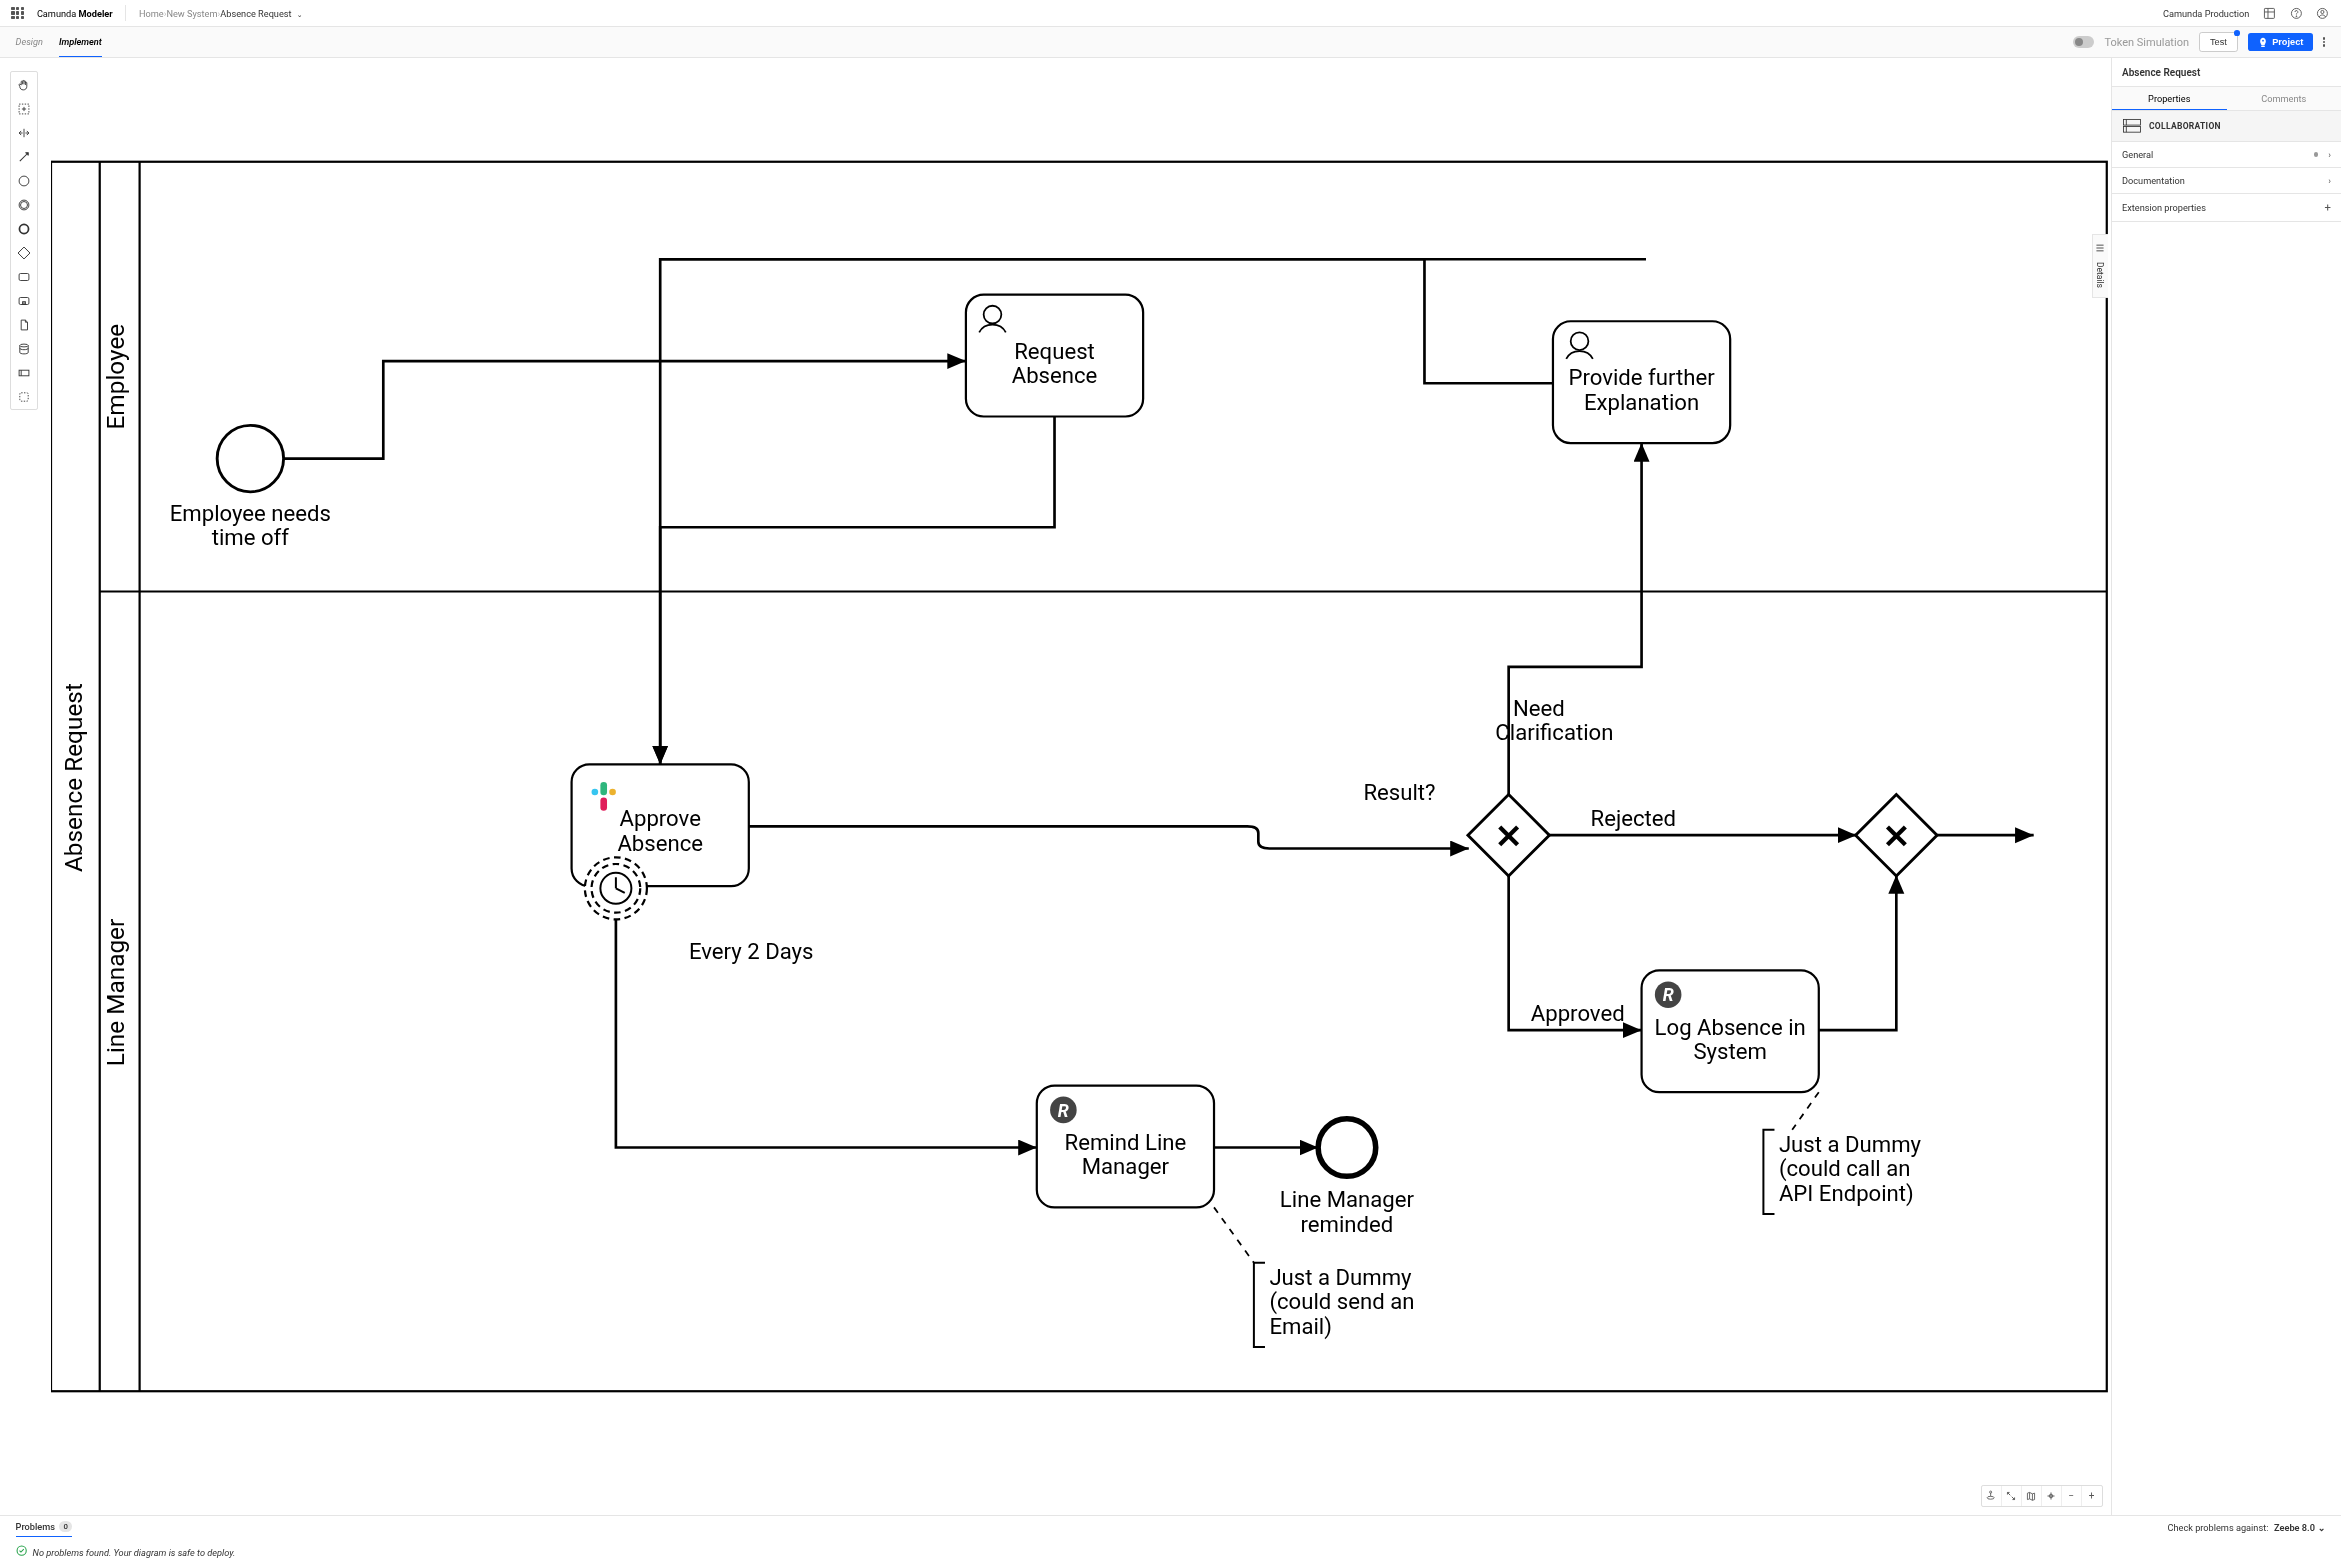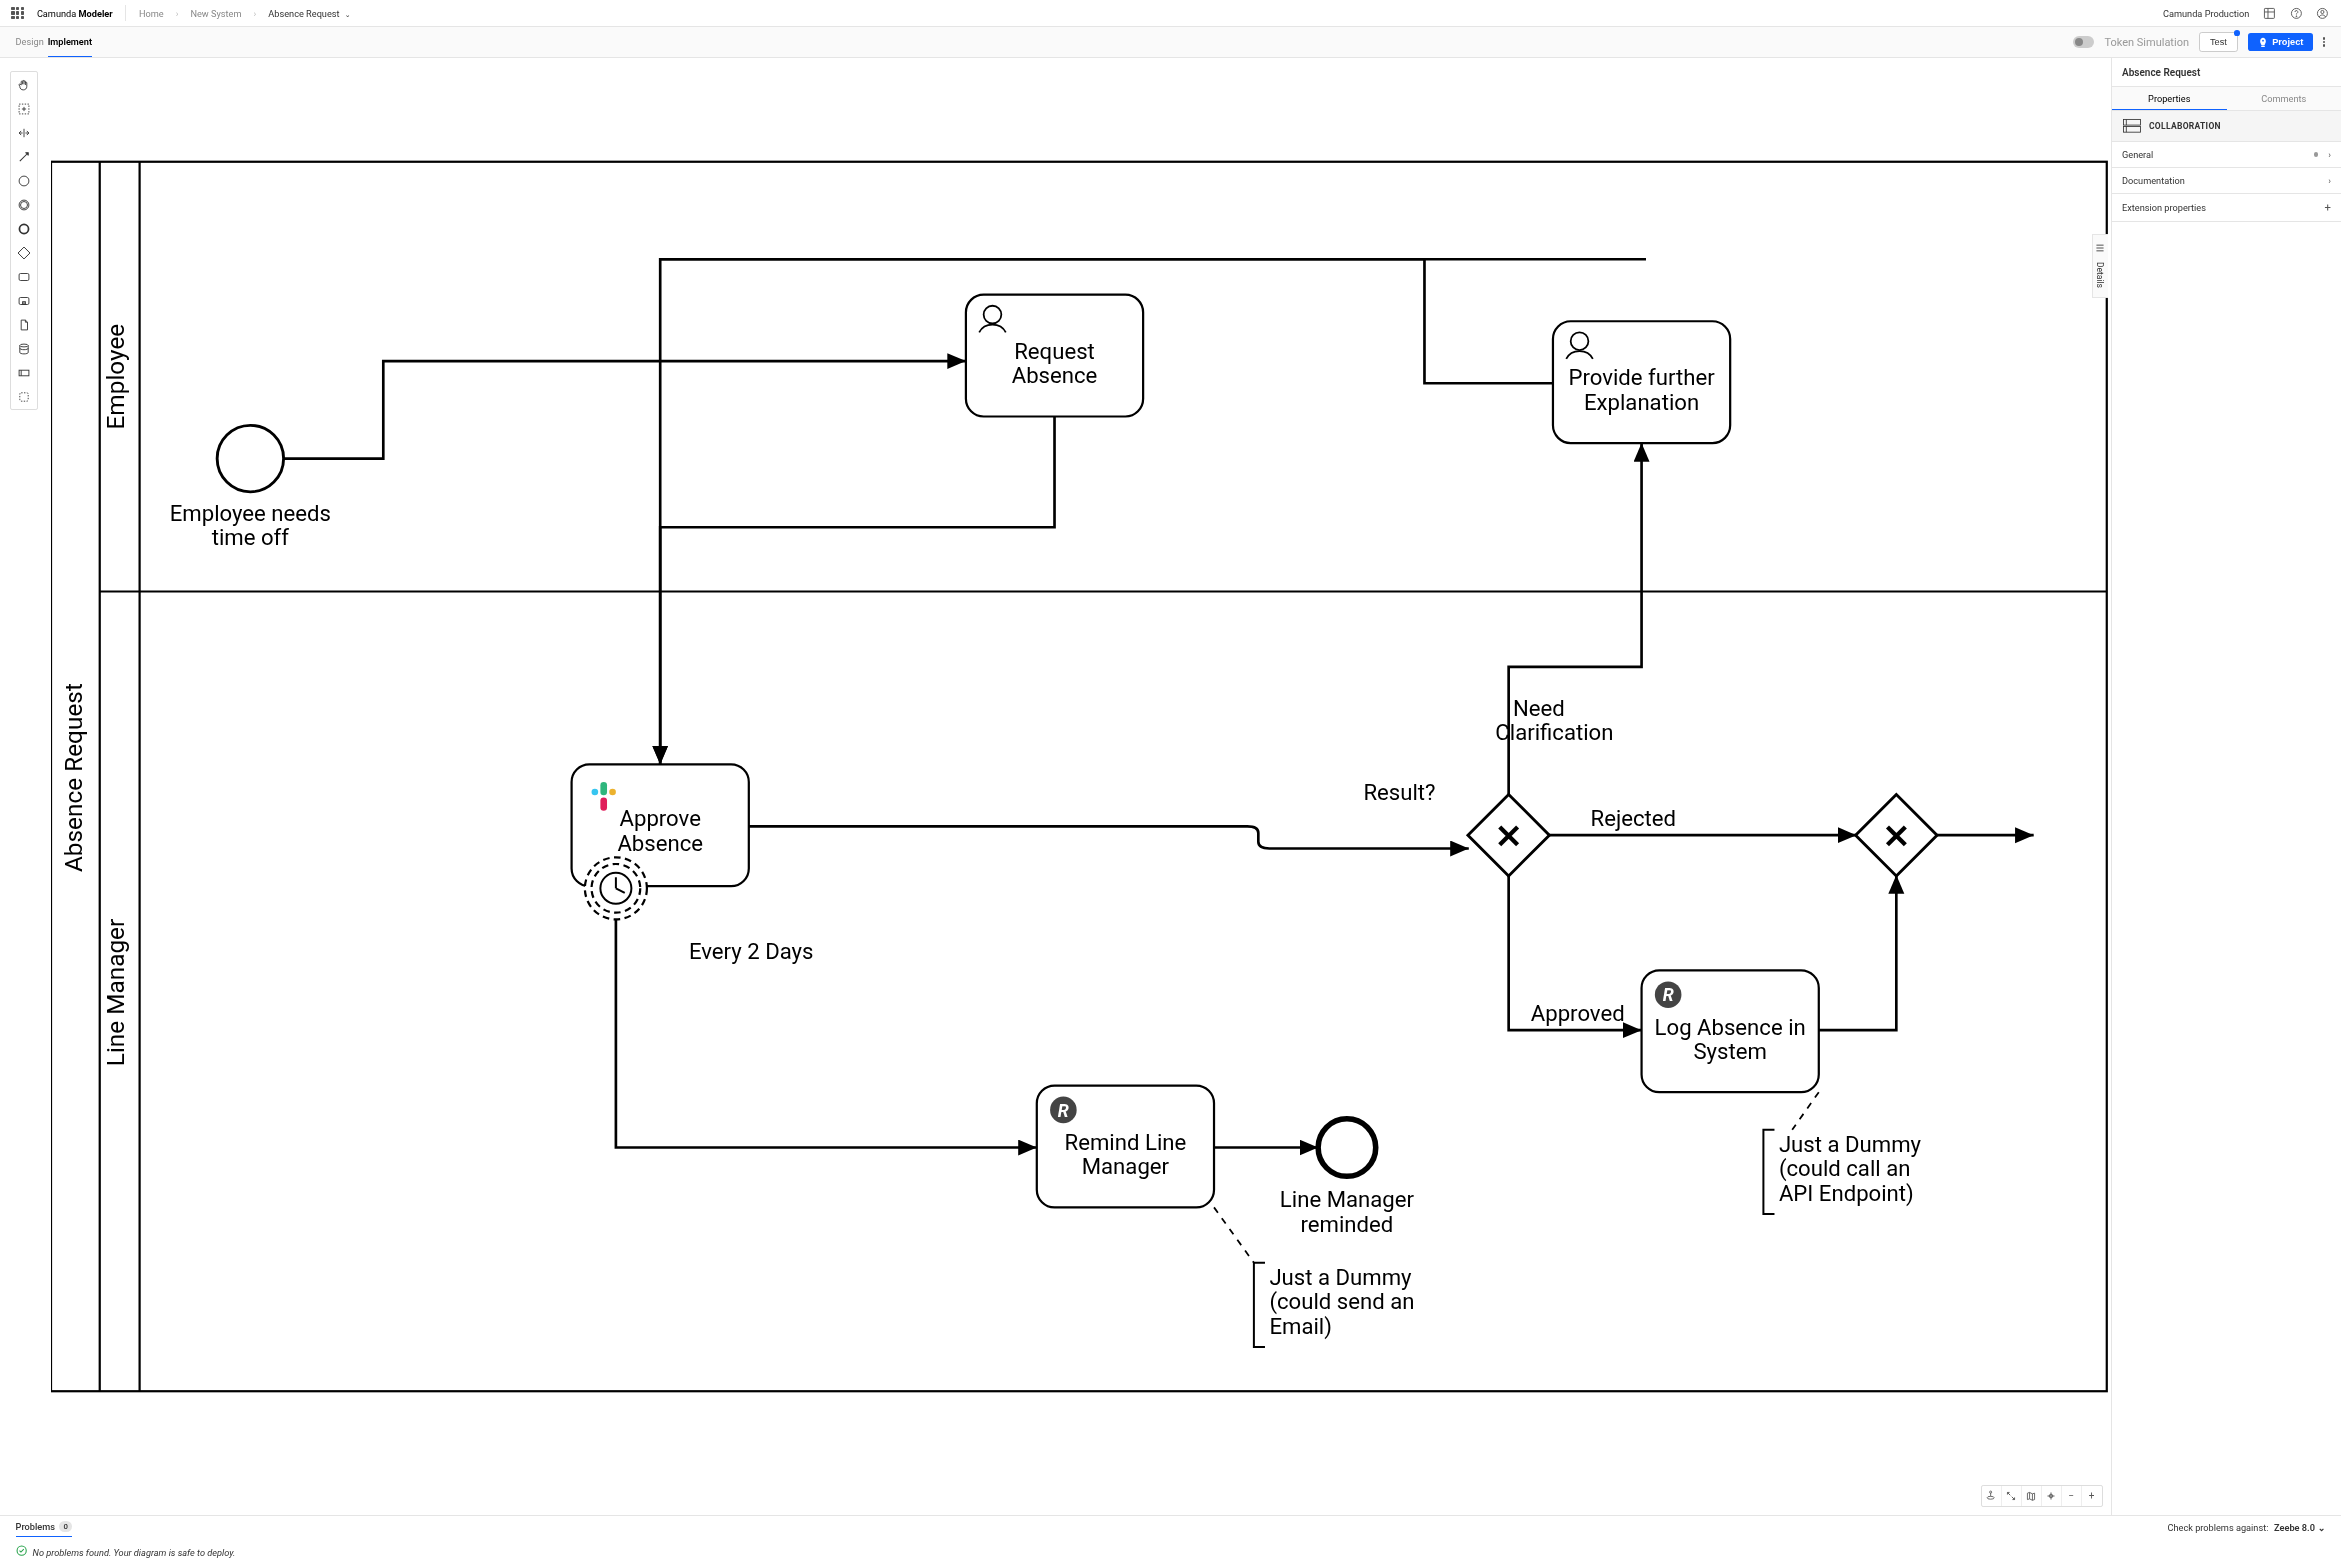--- a/index.html
+++ b/index.html
@@ -5,32 +5,32 @@
 * { margin: 0; padding: 0; box-sizing: border-box; }
 body { font-family: -apple-system, BlinkMacSystemFont, "Segoe UI", Roboto, sans-serif; font-size: 9.2px; color: #333; background: #fff; overflow: hidden; }
 
 
 .topbar { height: 27px; display: flex; align-items: center; padding: 0 11.3px; border-bottom: 0.7px solid #e5e5e5; }
 .app-menu { width: 12.8px; height: 12.8px; display: grid; grid-template-columns: repeat(3,1fr); grid-template-rows: repeat(3,1fr); gap: 1.4px; margin-right: 12.8px; }
 .app-menu span { background: #555; border-radius: 0.7px; }
 .brand { font-size: 9.2px; color: #000; }
 .brand strong { font-weight: 700; }
 .vdiv { width: 0.7px; height: 15.6px; background: #e5e5e5; margin: 0 12.8px; }
-.breadcrumb { display: flex; align-items: center; color: #888; gap: 12px; }
+.breadcrumb { display: flex; align-items: center; color: #888; gap: 0; }
 .breadcrumb .crumb { color: #888; }
 .breadcrumb .current { color: #333; }
 .breadcrumb .sep { color: #bbb; }
 .chev-down { font-size: 7px; margin-left: 2.8px; }
 .topbar-right { margin-left: auto; display: flex; align-items: center; gap: 12.8px; }
 .toptext { color: #333; }
 .icon-btn { width: 14px; height: 14px; display: flex; align-items: center; justify-content: center; color: #555; }
 
 
 .subbar { height: 31px; display: flex; align-items: center; padding: 0 15.6px; border-bottom: 0.7px solid #e5e5e5; background: #fafafa; }
-.tabs { display: flex; gap: 4px; }
+.tabs { display: flex; gap: 16px; font-style: italic; }
 .tab { padding: 8.5px 0; color: #888; font-size: 9.2px; border-bottom: 1.4px solid transparent; }
 .tab.active { color: #000; font-weight: 600; border-bottom-color: #0f62fe; }
 .subbar-right { margin-left: auto; display: flex; align-items: center; gap: 10px; }
 .toggle { width: 21px; height: 11.3px; background: #ccc; border-radius: 7px; position: relative; }
 .toggle .knob { position: absolute; width: 8.5px; height: 8.5px; background: #888; border-radius: 50%; top: 1.4px; left: 1.4px; }
 .toggle-label { color: #999; font-size: 11px; }
 .btn { padding: 4.3px 10px; border-radius: 2.8px; font-size: 9.2px; cursor: pointer; }
 .btn-outline { border: 0.7px solid #ccc; background: #fff; color: #333; position: relative; }
 .btn-primary { border: none; background: #0f62fe; color: #fff; display: flex; align-items: center; gap: 4.3px; font-weight: 600; }
 .dot-indicator { position: absolute; top: -2.8px; right: -2.8px; width: 5.7px; height: 5.7px; background: #0f62fe; border-radius: 50%; }

